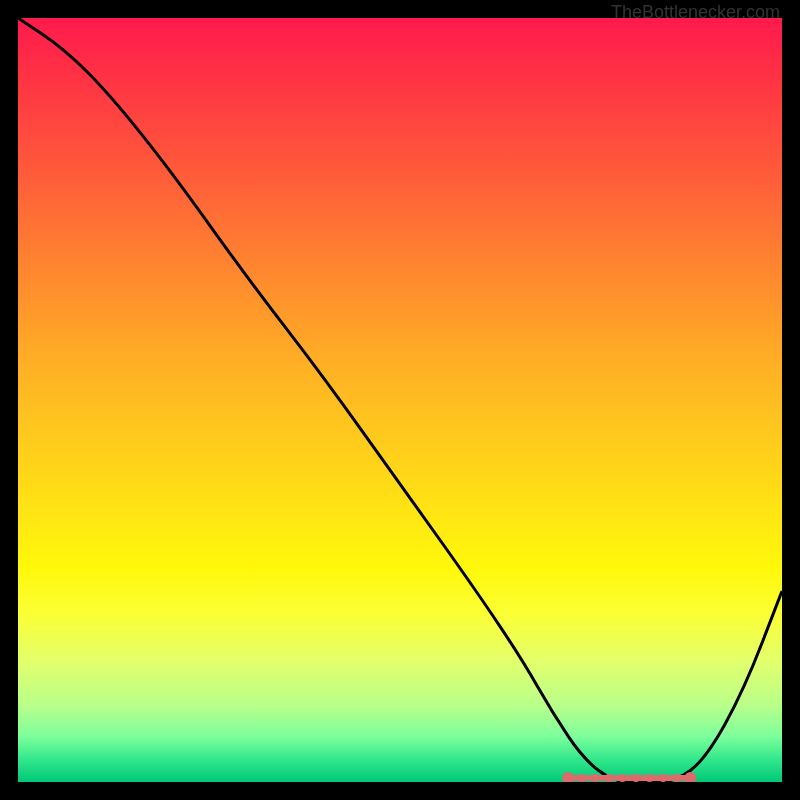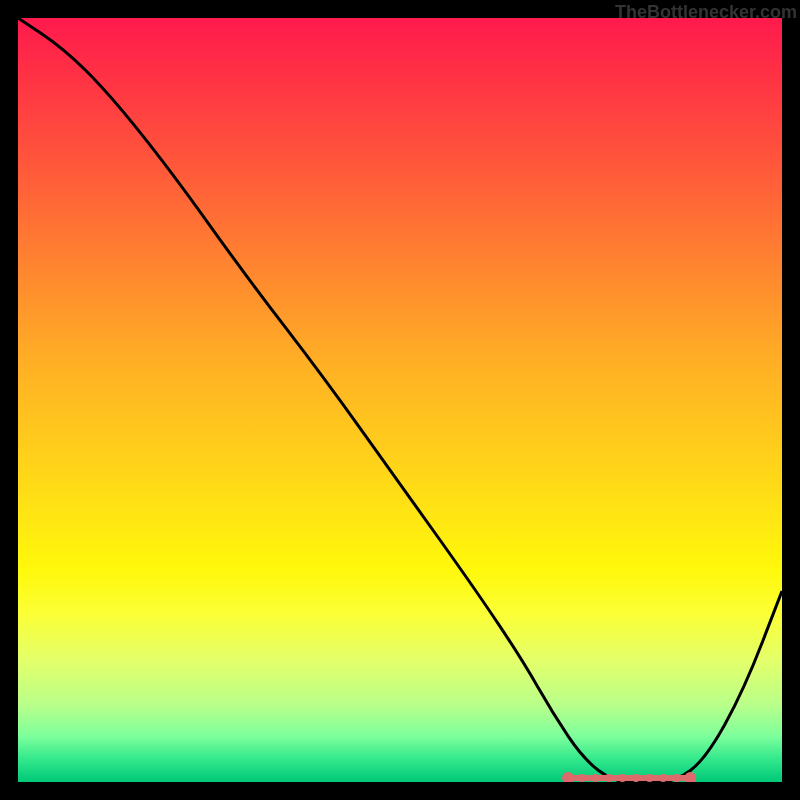--- a/index.html
+++ b/index.html
@@ -38,24 +38,24 @@
       #e4ff6a 84%,
       #b8ff8a 90%,
       #7dff9c 94%,
       #33e88c 97%,
       #00c878 100%
     );
   }
   .attrib {
     position: absolute;
     top: 2px;
-    right: 3px;
+    right: 20px;
     color: #333;
     font-size: 18px;
-    font-weight: bold;
+    font-weight: normal;
     z-index: 10;
   }
   svg.curve {
     position: absolute;
     left: 0; top: 0;
     width: 764px;
     height: 764px;
     z-index: 5;
   }
 </style>

